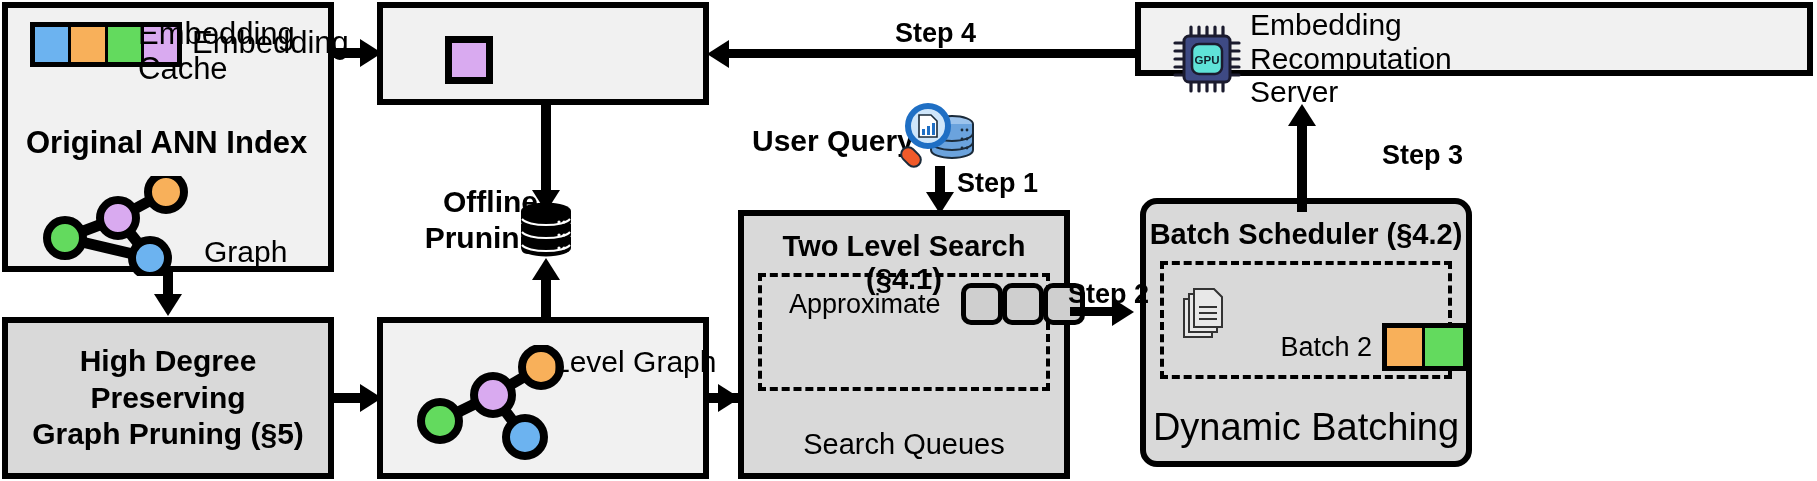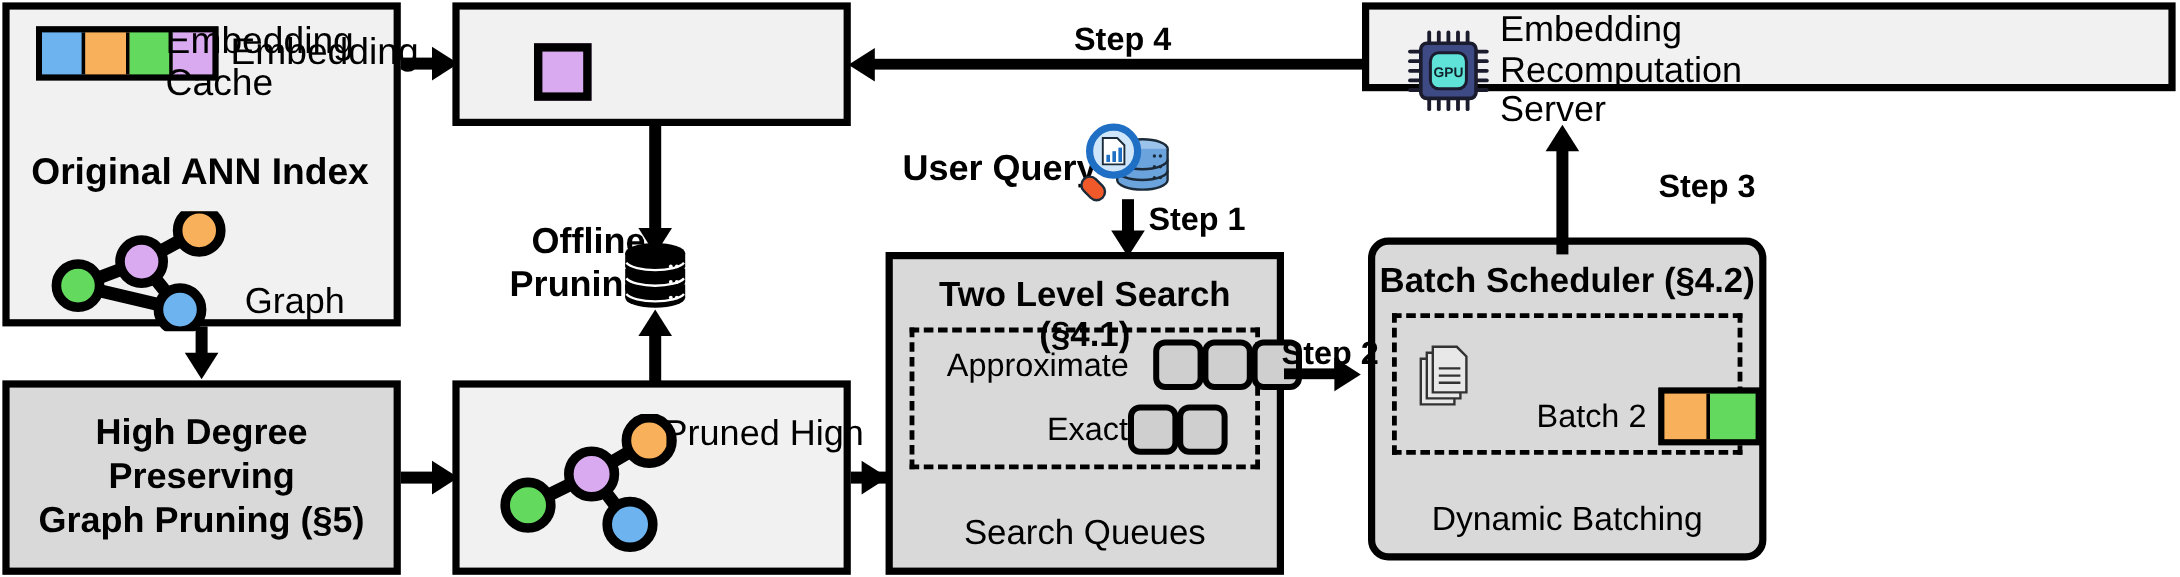--- a/index.html
+++ b/index.html
@@ -95,21 +95,21 @@
   }
   #docs-icon { position: absolute; left: 16px; top: 22px; width: 48px; height: 56px; }
   .batch-row { position: absolute; display: flex; align-items: center; }
   #batch-row-1 { left: 100px; top: 8px; }
   #batch-row-2 { left: 100px; top: 58px; }
   .batch-label { font-size: 27px; width: 118px; text-align: right; padding-right: 10px; }
   .chip { width: 38px; height: 38px; border: 5px solid #000; }
   .chip-pair { display: flex; border: 5px solid #000; background: #000; }
   .chip-pair .half { width: 38px; height: 38px; border-right: 3px solid #000; }
   .chip-pair .half:last-child { border-right: none; }
-  #batch-footer { position: absolute; left: 0; right: 0; bottom: 12px; text-align: center; font-size: 28px; }
+  #batch-footer { position: absolute; left: 0; right: 0; bottom: 12px; text-align: center; font-size: 38px; }
 
   
   #server-box { left: 1135px; top: 2px; width: 678px; height: 74px; }
   #gpu-icon { position: absolute; left: 32px; top: 17px; width: 68px; height: 68px; }
   #server-label { left: 1250px; top: 8px; font-size: 30px; line-height: 1.12; white-space: pre-line; }
 
   
   .arrow { position: absolute; background: #000; }
   .arrow-head { position: absolute; width: 0; height: 0; }
   .head-right { border-top: 14px solid transparent; border-bottom: 14px solid transparent; border-left: 22px solid #000; }
@@ -165,21 +165,21 @@
         <line x1="25" y1="76" x2="78" y2="50"></line>
         <line x1="78" y1="50" x2="126" y2="22"></line>
         <line x1="78" y1="50" x2="110" y2="92"></line>
       </g>
       <circle cx="126" cy="22" r="19" fill="#f8b05a" stroke="#000" stroke-width="8"></circle>
       <circle cx="78" cy="50" r="19" fill="#d9aaf0" stroke="#000" stroke-width="8"></circle>
       <circle cx="25" cy="76" r="19" fill="#63da5e" stroke="#000" stroke-width="8"></circle>
       <circle cx="110" cy="92" r="19" fill="#6cb3f0" stroke="#000" stroke-width="8"></circle>
     </svg>
   </div>
-  <div class="label" id="pruned-label">Pruned High</div>
+  <div class="label" id="pruned-label">Level Graph</div>
 
   <div class="label" id="offline-label">Offline
 Pruning</div>
   <svg id="db-icon" viewBox="0 0 54 62">
     <ellipse cx="27" cy="9" rx="25" ry="8.5" fill="#000"></ellipse>
     <rect x="2" y="9" width="50" height="11" fill="#000"></rect>
     <ellipse cx="27" cy="20" rx="25" ry="8.5" fill="#000"></ellipse>
     <rect x="2" y="22" width="50" height="11" fill="#000"></rect>
     <ellipse cx="27" cy="33" rx="25" ry="8.5" fill="#000"></ellipse>
     <rect x="2" y="35" width="50" height="11" fill="#000"></rect>
@@ -224,25 +224,20 @@
       <rect x="13" y="8" width="3" height="12" fill="#1f6fc4"></rect>
     </g>
   </svg>
 
   <div class="box shaded" id="search-box">
     <div id="search-title">Two Level Search (§4.1)</div>
     <div id="search-dashed">
       <div class="queue-row" id="row-approx">
         <span class="queue-label">Approximate</span>
         <span class="slot"></span>
-        <span class="slot"></span>
-        <span class="slot"></span>
-      </div>
-      <div class="queue-row" id="row-exact">
-        <span class="queue-label">Exact</span>
         <span class="slot"></span>
         <span class="slot"></span>
       </div>
     </div>
     <div id="search-footer">Search Queues</div>
   </div>
 
   <div class="box shaded" id="batch-box">
     <div id="batch-title">Batch Scheduler (§4.2)</div>
     <div id="batch-dashed">

